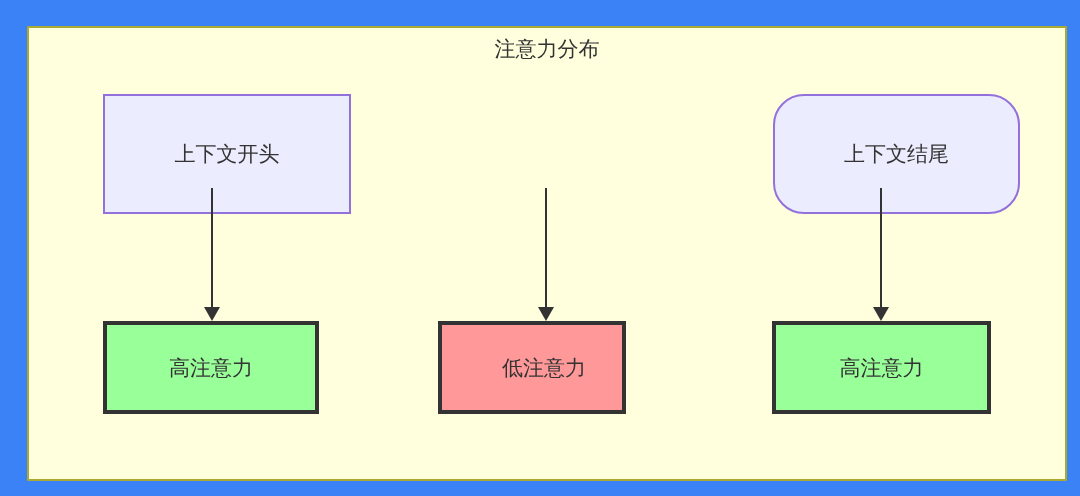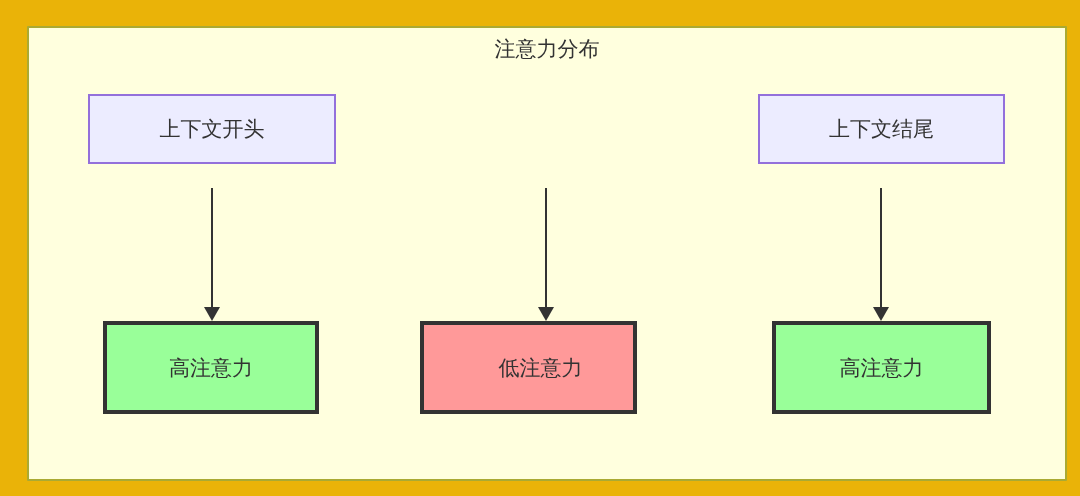--- a/index.html
+++ b/index.html
@@ -1,21 +1,21 @@
 <!DOCTYPE html>
 <html><head>
 <meta charset="utf-8">
 <style>
   html, body { margin: 0; padding: 0; background: #ffffff; }
   body { font-family: "Liberation Sans", "DejaVu Sans", sans-serif; }
   .canvas {
     position: relative;
     width: 1080px;
     height: 496px;
-    background: #eab308;
+    background: #3b82f6;
     overflow: hidden;
   }
   .subgraph {
     position: absolute;
     left: 27px;
     top: 26px;
     width: 1040px;
     height: 455px;
     box-sizing: border-box;
     background: #ffffde;
@@ -38,23 +38,24 @@
     display: flex;
     align-items: center;
     justify-content: center;
     box-sizing: border-box;
     font-size: 21px;
     color: #333333;
     text-align: center;
   }
   .context-node {
     top: 94px;
-    height: 70px;
+    height: 120px;
     background: #ECECFF;
     border: 2px solid #9370DB;
+    margin-left: 15px;
   }
   .attention-node {
     top: 321px;
     height: 93px;
     border: 4px solid #1d4ed8;
   }
   .arrow-line {
     position: absolute;
     top: 188px;
     width: 2px;
@@ -88,25 +89,25 @@
     <div class="arrow-head" style="left:204px;"></div>
   </div>
   <div class="node attention-node" style="left: 103px; width: 216px; background-color: rgb(153, 255, 153); border-color: rgb(51, 51, 51);">
     <span>高注意力</span>
   </div>
 
   <div>
     <div class="arrow-line" style="left: 545px; background-color: rgb(51, 51, 51);"></div>
     <div class="arrow-head" style="left:538px;"></div>
   </div>
-  <div class="node attention-node" style="left: 420px; width: 217px; background-color: rgb(255, 153, 153); border-color: rgb(51, 51, 51); padding-left: 24px;">
+  <div class="node attention-node" style="left: 438px; width: 188px; background-color: rgb(255, 153, 153); border-color: rgb(51, 51, 51); padding-left: 24px;">
     <span>低注意力</span>
   </div>
 
-  <div class="node context-node" style="left: 758px; width: 247px; background-color: rgb(236, 236, 255); border-color: rgb(147, 112, 219);">
+  <div class="node context-node" style="left: 758px; width: 247px; background-color: rgb(236, 236, 255); border-color: rgb(147, 112, 219); border-radius: 31px;">
     <span>上下文结尾</span>
   </div>
   <div>
     <div class="arrow-line" style="left: 880px; background-color: rgb(51, 51, 51);"></div>
     <div class="arrow-head" style="left:873px;"></div>
   </div>
   <div class="node attention-node" style="left: 772px; width: 219px; background-color: rgb(153, 255, 153); border-color: rgb(51, 51, 51);">
     <span>高注意力</span>
   </div>
 

